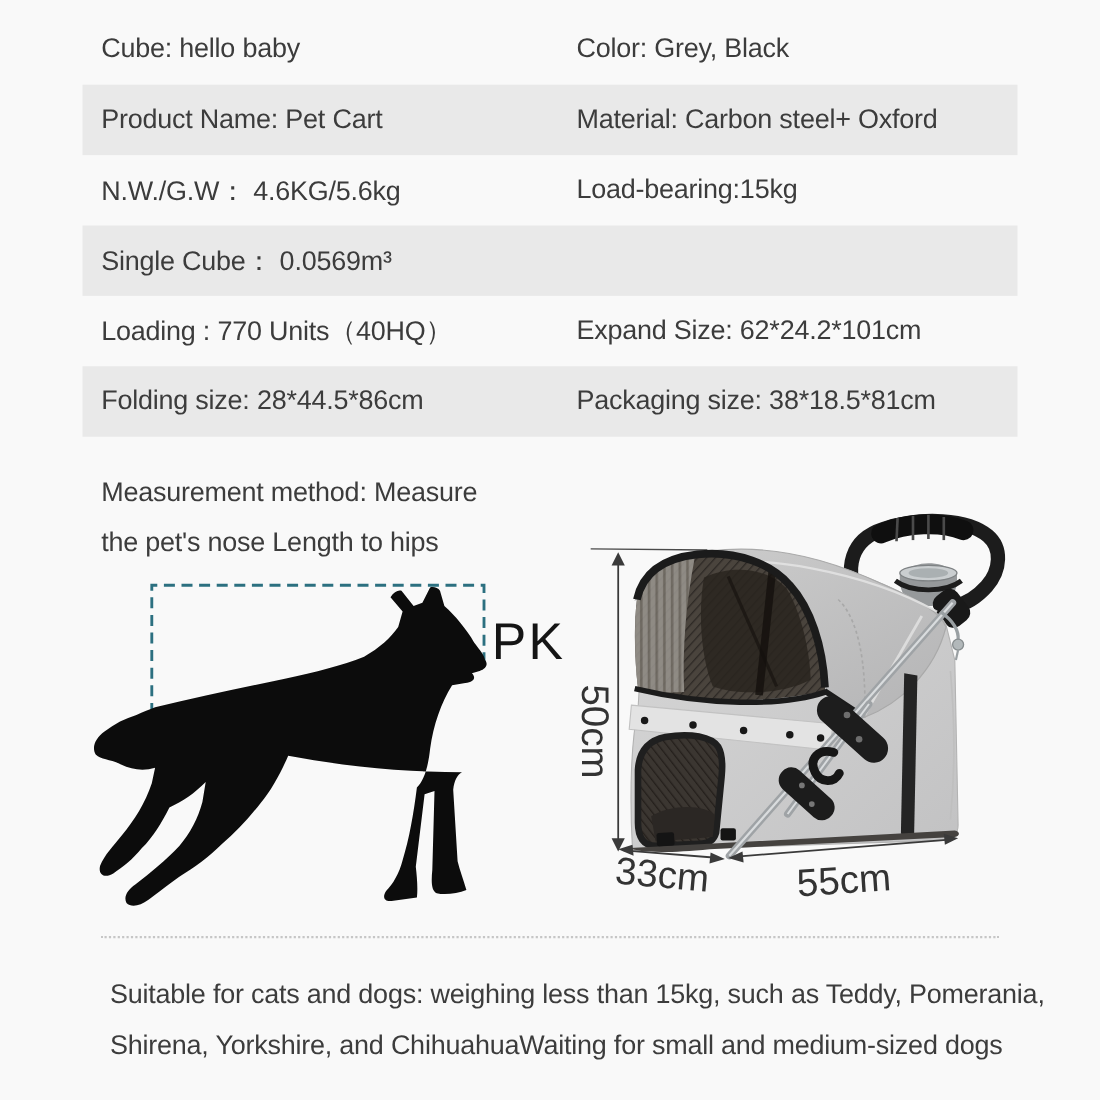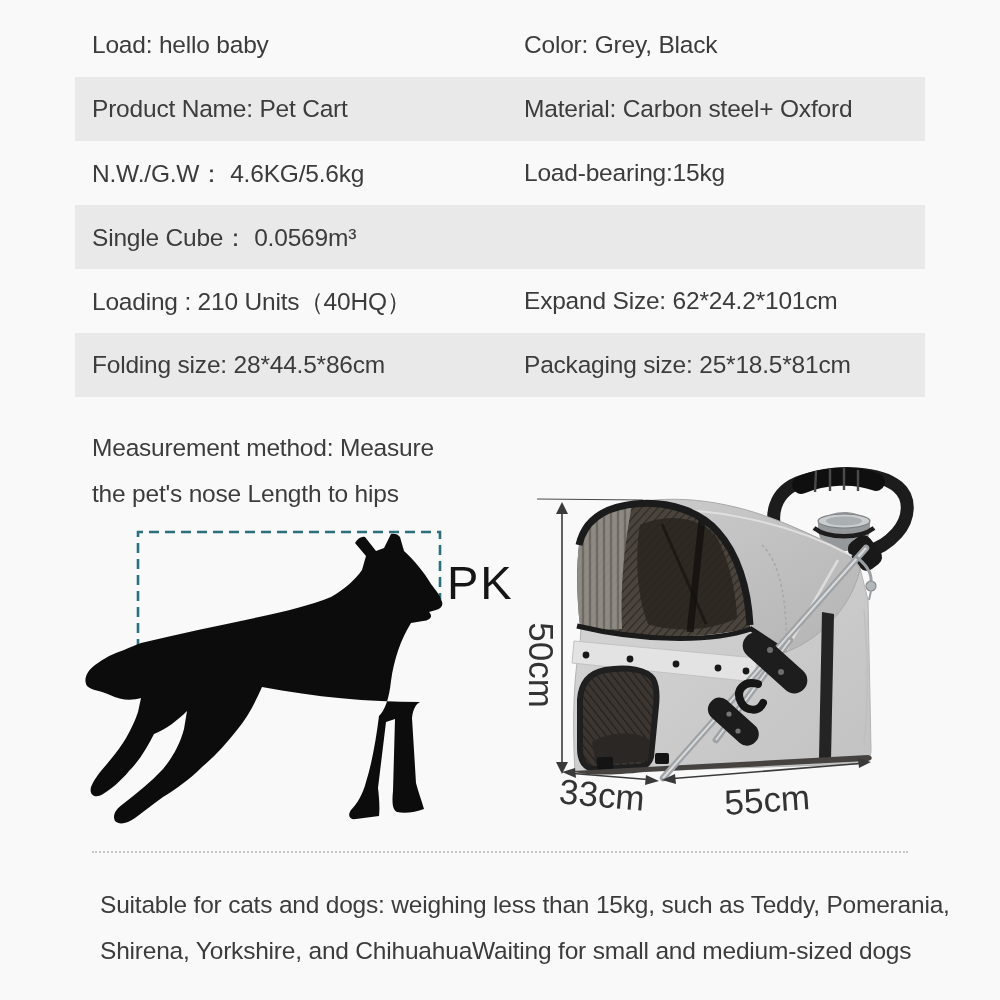--- a/index.html
+++ b/index.html
@@ -30,41 +30,41 @@
     font-size:24.5px;line-height:46px;letter-spacing:-0.2px;color:#3c3c3c;}
   svg text{font-family:"Liberation Sans","DejaVu Sans",sans-serif;}
 </style>
 </head>
 <body>
 
 <div class="page">
 
   <div>
     <div class="spec-row r0">
-      <div class="cell left">Load: hello baby</div>
+      <div class="cell left">Cube: hello baby</div>
       <div class="cell right">Color: Grey, Black</div>
     </div>
     <div class="spec-row r1 shaded">
       <div class="cell right">Material: Carbon steel+ Oxford</div>
       <div class="cell left">Product Name: Pet Cart</div>
     </div>
     <div class="spec-row r2">
       <div class="cell left">N.W./G.W： 4.6KG/5.6kg</div>
       <div class="cell right">Load-bearing:15kg</div>
     </div>
     <div class="spec-row r3 shaded">
       <div class="cell left">Single Cube： 0.0569m³</div>
     </div>
     <div class="spec-row r4">
-      <div class="cell left">Loading : 210 Units（40HQ）</div>
+      <div class="cell left">Loading : 770 Units（40HQ）</div>
       <div class="cell right">Expand Size: 62*24.2*101cm</div>
     </div>
     <div class="spec-row r5 shaded">
       <div class="cell left">Folding size: 28*44.5*86cm</div>
-      <div class="cell right">Packaging size: 25*18.5*81cm</div>
+      <div class="cell right">Packaging size: 38*18.5*81cm</div>
     </div>
     <div class="spec-row r6 tall">
       <div class="cell left">Measurement method: Measure the pet's nose Length to hips</div>
     </div>
   </div>
 
   <svg class="dog-svg" viewBox="75 520 440 315">
     <polyline points="138,681 138,532 440,532 440,606" fill="none" stroke="#2c7080" stroke-width="2.6" stroke-dasharray="10 6"></polyline>
     <path fill="#0c0c0c" d="
       M441,600 C444,604 442,608 436,610 L429,612 C433,616 431,620 423,621 L411,623

